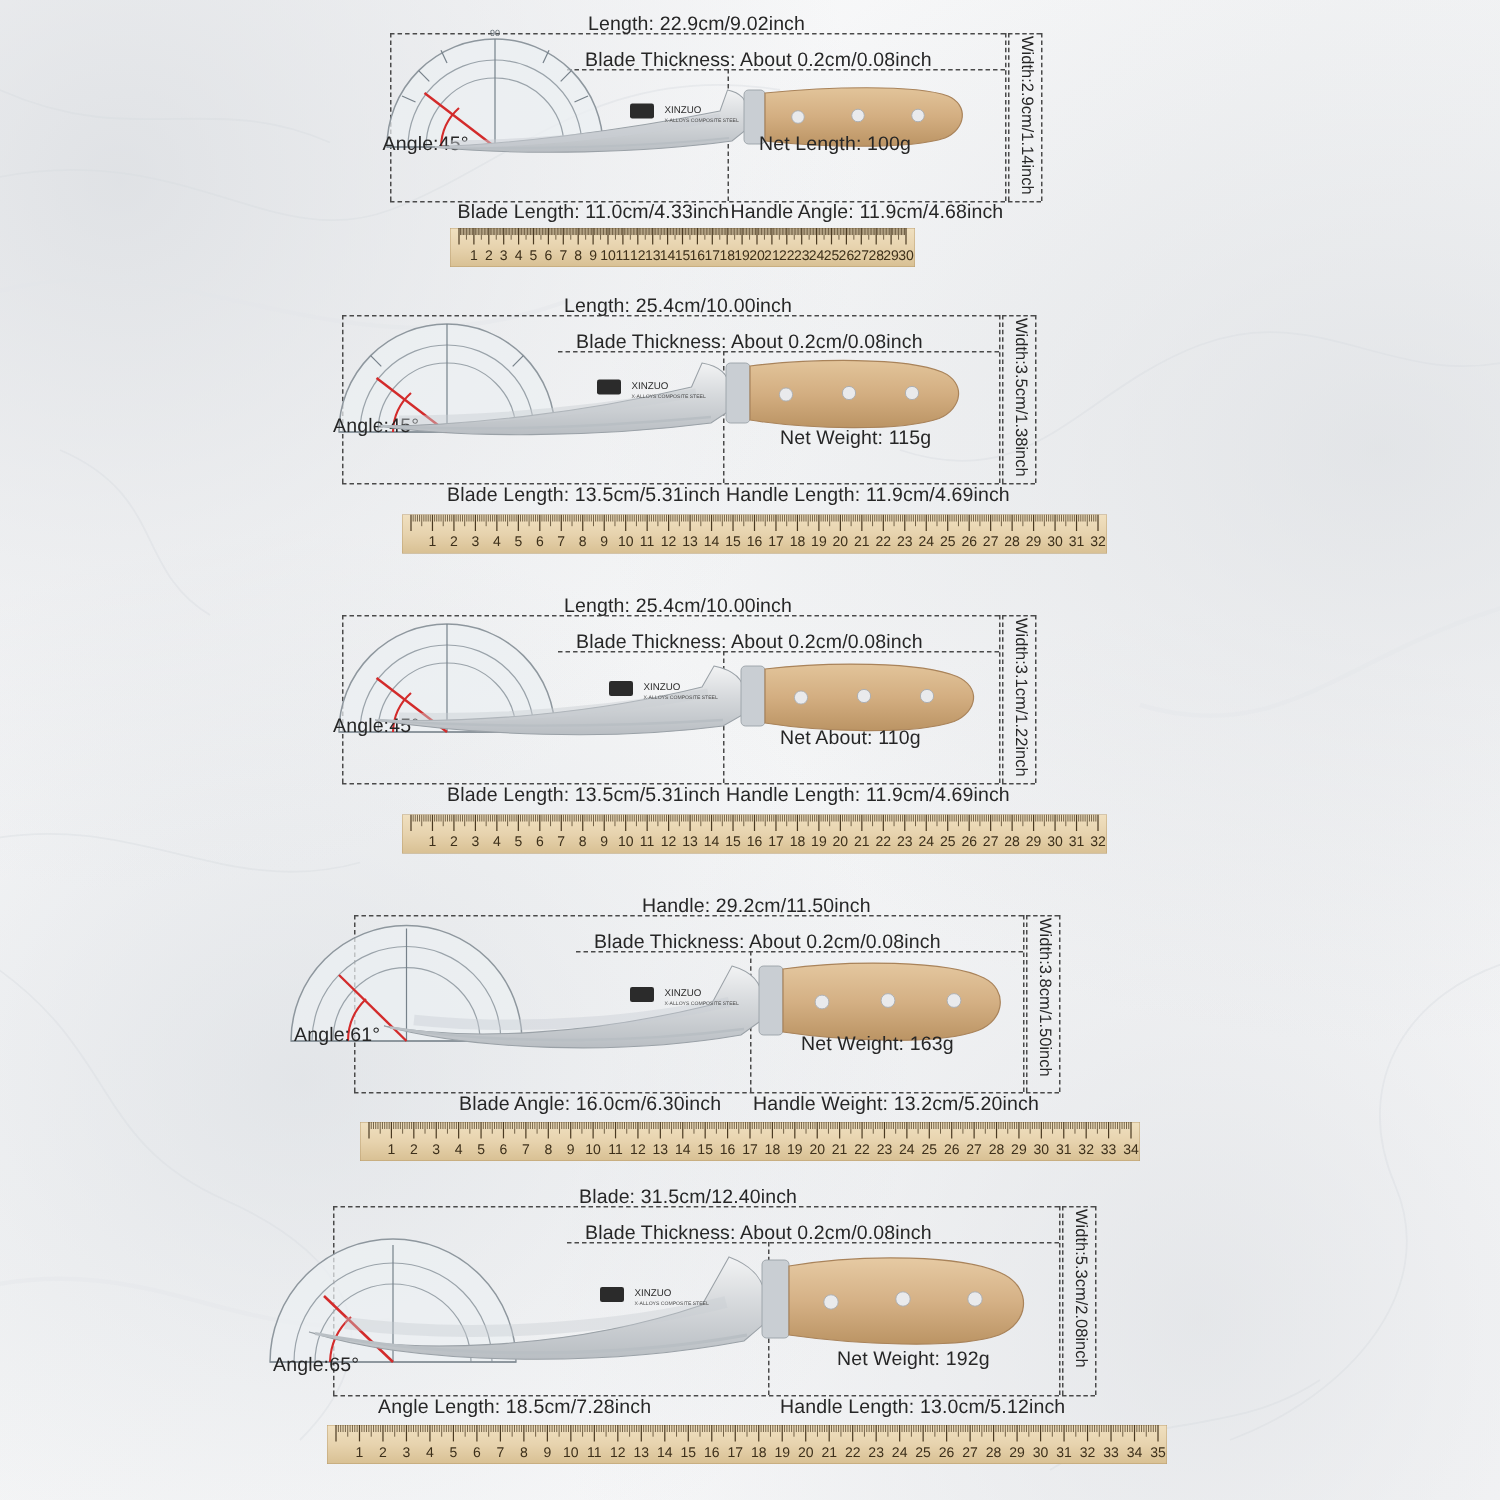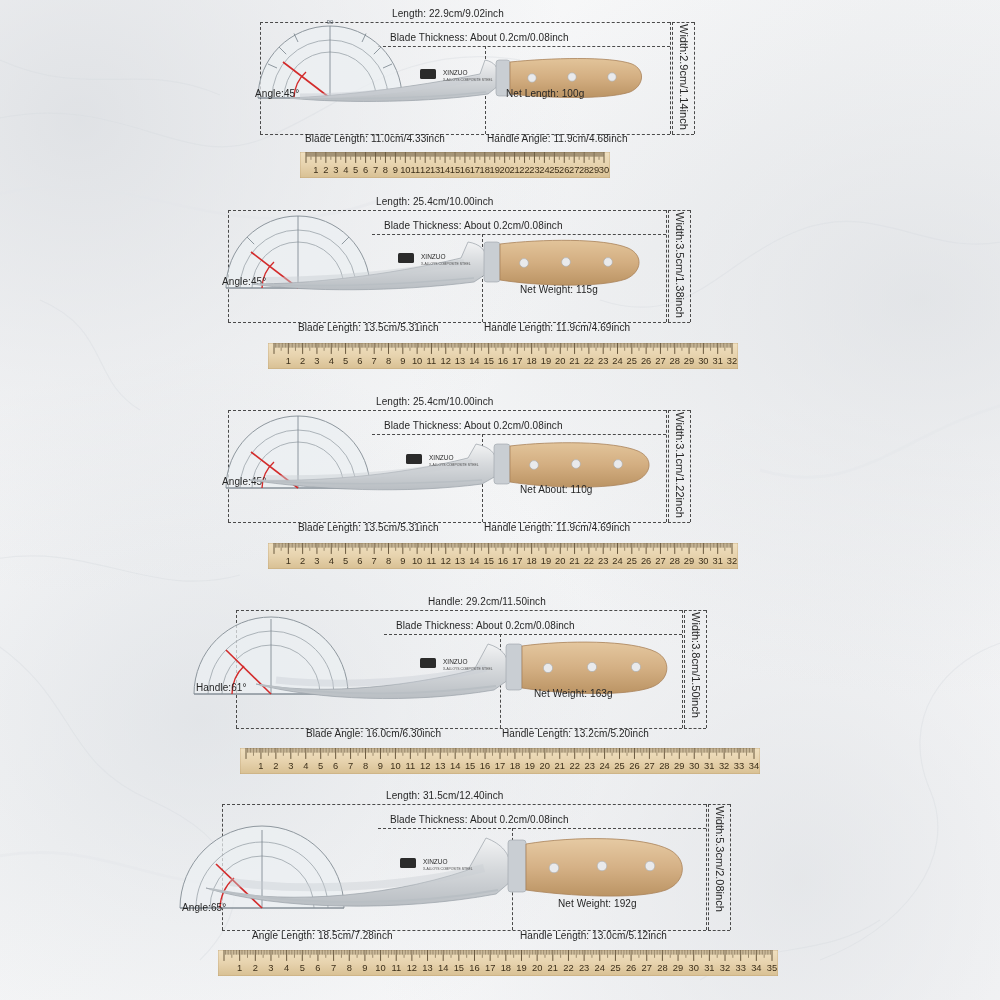--- a/index.html
+++ b/index.html
@@ -15,21 +15,21 @@
     overflow:hidden;
     position:relative;
   }
   .veins{position:absolute;inset:0;pointer-events:none;opacity:.5;}
   .stage{position:relative;width:1000px;height:1000px;}
   .blk{position:absolute;left:0;width:1000px;}
 
   
   .lbl{
     position:absolute;
-    font-size:10px;
+    font-size:13px;
     color:#262626;
     white-space:nowrap;
     letter-spacing:.1px;
   }
   .vlbl{
     position:absolute;
     font-size:11px;
     color:#262626;
     white-space:nowrap;
     transform-origin:0 0;
@@ -1330,21 +1330,21 @@
       <path d="M8,96 A77,77 0 0 1 162,96 Z" fill="rgba(236,240,243,0.72)" stroke="#8e979e" stroke-width="1"></path>
       <path d="M22,96 A63,63 0 0 1 148,96" fill="none" stroke="#9aa3aa" stroke-width=".8"></path>
       <path d="M36,96 A49,49 0 0 1 134,96" fill="none" stroke="#9aa3aa" stroke-width=".8"></path>
       <g stroke="#76818a" stroke-width=".8">
         <line x1="8" y1="96" x2="162" y2="96"></line>
         <line x1="85" y1="96" x2="85" y2="21"></line>
       </g>
       <path d="M85,96 L40,52" stroke="#d32b2b" stroke-width="1.6" fill="none"></path>
       <path d="M46,96 A39,39 0 0 1 58,68" fill="none" stroke="#d32b2b" stroke-width="1.4"></path>
     </svg>
-    <div class="lbl" style="left:196px;top:94px">Handle:61°</div>
+    <div class="lbl" style="left:196px;top:94px">Angle:61°</div>
 
     <svg class="knife" style="left:252px;top:34px" width="430" height="96" viewBox="0 0 430 96">
       <defs>
         <linearGradient id="wd4" x1="0" y1="0" x2="0" y2="1">
           <stop offset="0%" stop-color="#e4c79f"></stop>
             <stop offset="50%" stop-color="#d4b084"></stop>
             <stop offset="100%" stop-color="#bb9464"></stop>
         </linearGradient>
       </defs>
       <path d="M4,62 C60,72 140,68 222,48 L236,22 C250,26 256,34 256,44 L256,58 L242,68 C160,82 64,78 4,62 Z" fill="url(#bl2)" stroke="#9aa1a7" stroke-width=".7"></path>
@@ -1361,21 +1361,21 @@
       <text x="191" y="42" font-size="6.5" fill="#2b2b2b" font-family="Liberation Sans, sans-serif">XINZUO</text>
       <text x="191" y="48" font-size="3.4" fill="#4a4a4a" font-family="Liberation Sans, sans-serif">X-ALLOYS COMPOSITE STEEL</text>
     </svg>
 
     <div class="lbl" style="left:428px;top:8px">Handle: 29.2cm/11.50inch</div>
     <div class="lbl" style="left:396px;top:32px">Blade Thickness: About 0.2cm/0.08inch</div>
     <div class="lbl" style="left:534px;top:100px">Net Weight: 163g</div>
     <div class="vlbl" style="left:702px;top:24px">Width:3.8cm/1.50inch</div>
 
     <div class="lbl" style="left:306px;top:140px">Blade Angle: 16.0cm/6.30inch</div>
-    <div class="lbl" style="left:502px;top:140px">Handle Length: 13.2cm/5.20inch</div>
+    <div class="lbl" style="left:502px;top:140px">Handle Weight: 13.2cm/5.20inch</div>
 
     <svg class="ruler" style="left:240px;top:160px" width="520" height="26" viewBox="0 0 1040 52" preserveAspectRatio="none">
       <rect x="0" y="0" width="1040" height="52" fill="url(#rg1)" stroke="#b79a6c" stroke-width="1.2"></rect>
     <line x1="12" y1="0" x2="12" y2="21.84" stroke="#4a3a22" stroke-width="1.6"></line>
         <line x1="14.988235294117647" y1="0" x2="14.988235294117647" y2="9.36" stroke="#4a3a22" stroke-width="1"></line>
         <line x1="17.976470588235294" y1="0" x2="17.976470588235294" y2="9.36" stroke="#4a3a22" stroke-width="1"></line>
         <line x1="20.96470588235294" y1="0" x2="20.96470588235294" y2="9.36" stroke="#4a3a22" stroke-width="1"></line>
         <line x1="23.95294117647059" y1="0" x2="23.95294117647059" y2="9.36" stroke="#4a3a22" stroke-width="1"></line>
         <line x1="26.941176470588236" y1="0" x2="26.941176470588236" y2="15.6" stroke="#4a3a22" stroke-width="1"></line>
         <line x1="29.929411764705883" y1="0" x2="29.929411764705883" y2="9.36" stroke="#4a3a22" stroke-width="1"></line>
@@ -1791,21 +1791,21 @@
       <g fill="#e9eaec" stroke="#a8adb2" stroke-width=".6">
         <circle cx="354" cy="50" r="4.8"></circle>
           <circle cx="402" cy="48" r="4.8"></circle>
           <circle cx="450" cy="48" r="4.8"></circle>
       </g>
       <rect x="200" y="40" width="16" height="10" rx="1.5" fill="#2b2b2b"></rect>
       <text x="223" y="46" font-size="6.5" fill="#2b2b2b" font-family="Liberation Sans, sans-serif">XINZUO</text>
       <text x="223" y="52" font-size="3.4" fill="#4a4a4a" font-family="Liberation Sans, sans-serif">X-ALLOYS COMPOSITE STEEL</text>
     </svg>
 
-    <div class="lbl" style="left:386px;top:8px">Length: 31.5cm/12.40inch</div>
+    <div class="lbl" style="left:386px;top:8px">Blade: 31.5cm/12.40inch</div>
     <div class="lbl" style="left:390px;top:32px">Blade Thickness: About 0.2cm/0.08inch</div>
     <div class="lbl" style="left:558px;top:116px">Net Weight: 192g</div>
     <div class="vlbl" style="left:726px;top:24px">Width:5.3cm/2.08inch</div>
 
     <div class="lbl" style="left:252px;top:148px">Angle Length: 18.5cm/7.28inch</div>
     <div class="lbl" style="left:520px;top:148px">Handle Length: 13.0cm/5.12inch</div>
 
     <svg class="ruler" style="left:218px;top:168px" width="560" height="26" viewBox="0 0 1120 52" preserveAspectRatio="none">
       <rect x="0" y="0" width="1120" height="52" fill="url(#rg1)" stroke="#b79a6c" stroke-width="1.2"></rect>
     <line x1="12" y1="0" x2="12" y2="21.84" stroke="#4a3a22" stroke-width="1.6"></line>

